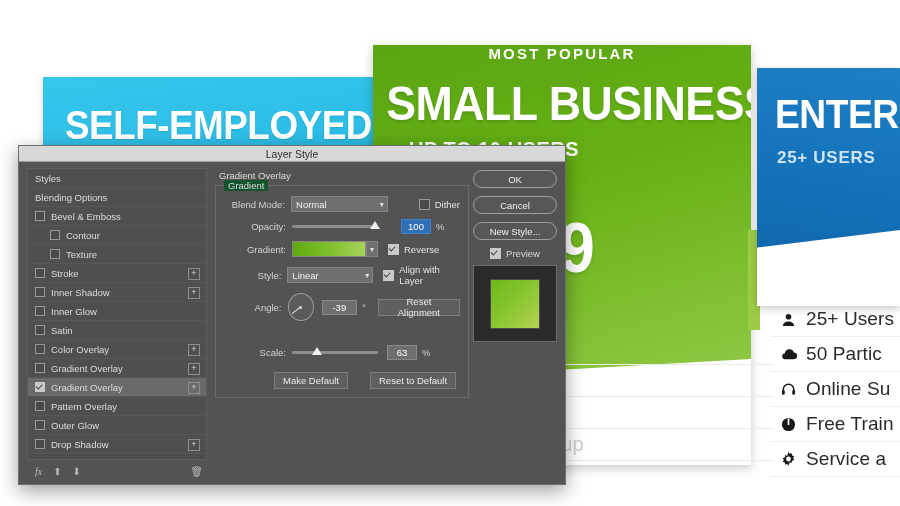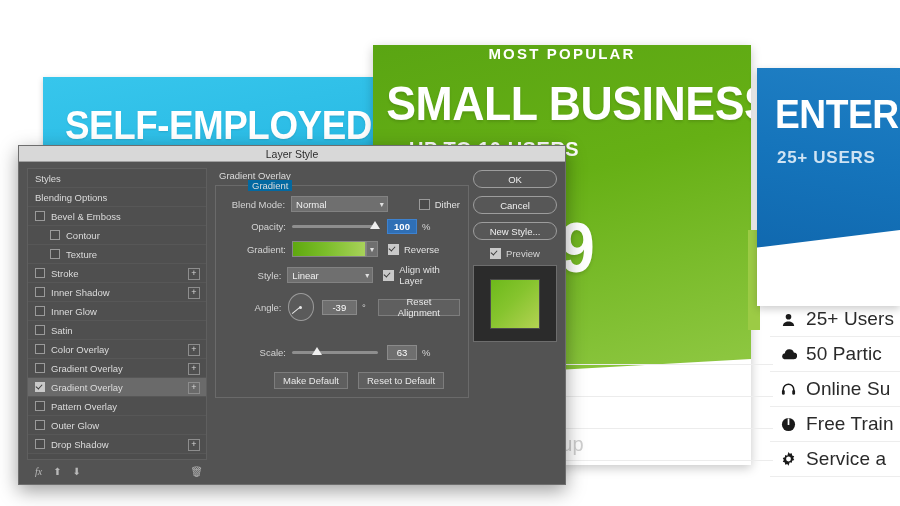--- a/index.html
+++ b/index.html
@@ -122,22 +122,22 @@
   #styles-toolbar{position:absolute;left:8px;bottom:4px;width:178px;height:18px;
     display:flex;align-items:center;padding-left:8px;gap:11px;color:#b9b9b9;
     font-size:10px;}
   #styles-toolbar .trash{position:absolute;right:10px;}
 
   
   #settings{position:absolute;left:196px;top:22px;right:96px;bottom:8px;}
   .grp-title{font-size:9.5px;color:#dcdcdc;margin:2px 0 2px 4px;}
   .fieldset{border:1px solid #6a6a6a;padding:10px 8px 8px 8px;position:relative;
     margin-top:4px;}
-  .fieldset > .legend{position:absolute;top:-6px;left:8px;background:#0369a1;
-    padding:0 4px;font-size:9.5px;color:#dcdcdc;margin-left:24px;}
+  .fieldset > .legend{position:absolute;top:-6px;left:8px;background:#14532d;
+    padding:0 4px;font-size:9.5px;color:#dcdcdc;}
   .frow{display:flex;align-items:center;margin-bottom:7px;}
   .frow .lab{width:62px;text-align:right;padding-right:6px;font-size:9.5px;color:#d4d4d4;}
   .select{height:14px;background:#6f6f6f;border:1px solid #828282;
     display:flex;align-items:center;padding:0 4px;font-size:9.5px;color:#f0f0f0;
     position:relative;}
   .select .chev{position:absolute;right:3px;top:3px;font-size:8px;color:#e0e0e0;}
   .numbox{height:13px;background:#6f6f6f;border:1px solid #8a8a8a;
     font-size:9.5px;color:#fff;display:flex;align-items:center;
     justify-content:center;}
   .numbox.sel{background:#2f6fb5;border-color:#3e82cf;}
@@ -364,21 +364,21 @@
             <span class="chk"></span>
             <span>Dither</span>
           </span>
         </div>
 
         <div class="frow">
           <span class="lab">Opacity:</span>
           <div class="slider" style="width:86px;">
             <span class="knob" style="left:78px;"></span>
           </div>
-          <div class="numbox sel" style="width:28px;margin-left:9px;font-weight:bold;">
+          <div class="numbox sel" style="width:28px;margin-left:23px;">
             <span>100</span>
           </div>
           <span style="margin-left:5px;font-size:9.5px;">%</span>
         </div>
 
         <div class="frow">
           <span class="lab">Gradient:</span>
           <div class="gradbar" style="width:72px;"></div>
           <div class="select" style="width:10px;padding:0;">
             <span class="chev">▾</span>
@@ -418,21 +418,21 @@
           <span class="lab">Scale:</span>
           <div class="slider" style="width:86px;">
             <span class="knob" style="left:20px;"></span>
           </div>
           <div class="numbox" style="width:28px;margin-left:9px;">
             <span>63</span>
           </div>
           <span style="margin-left:5px;font-size:9.5px;">%</span>
         </div>
 
-        <div style="display:flex;gap:10px;margin:12px 0 0 50px;align-items:center;">
+        <div style="display:flex;gap:22px;margin:12px 0 0 50px;align-items:center;">
           <div class="btn">Make Default</div>
           <div class="btn">Reset to Default</div>
         </div>
       </div>
     </div>
 
     <div id="btncol">
       <div class="pillbtn">OK</div>
       <div class="pillbtn">Cancel</div>
       <div class="pillbtn">New Style...</div>

